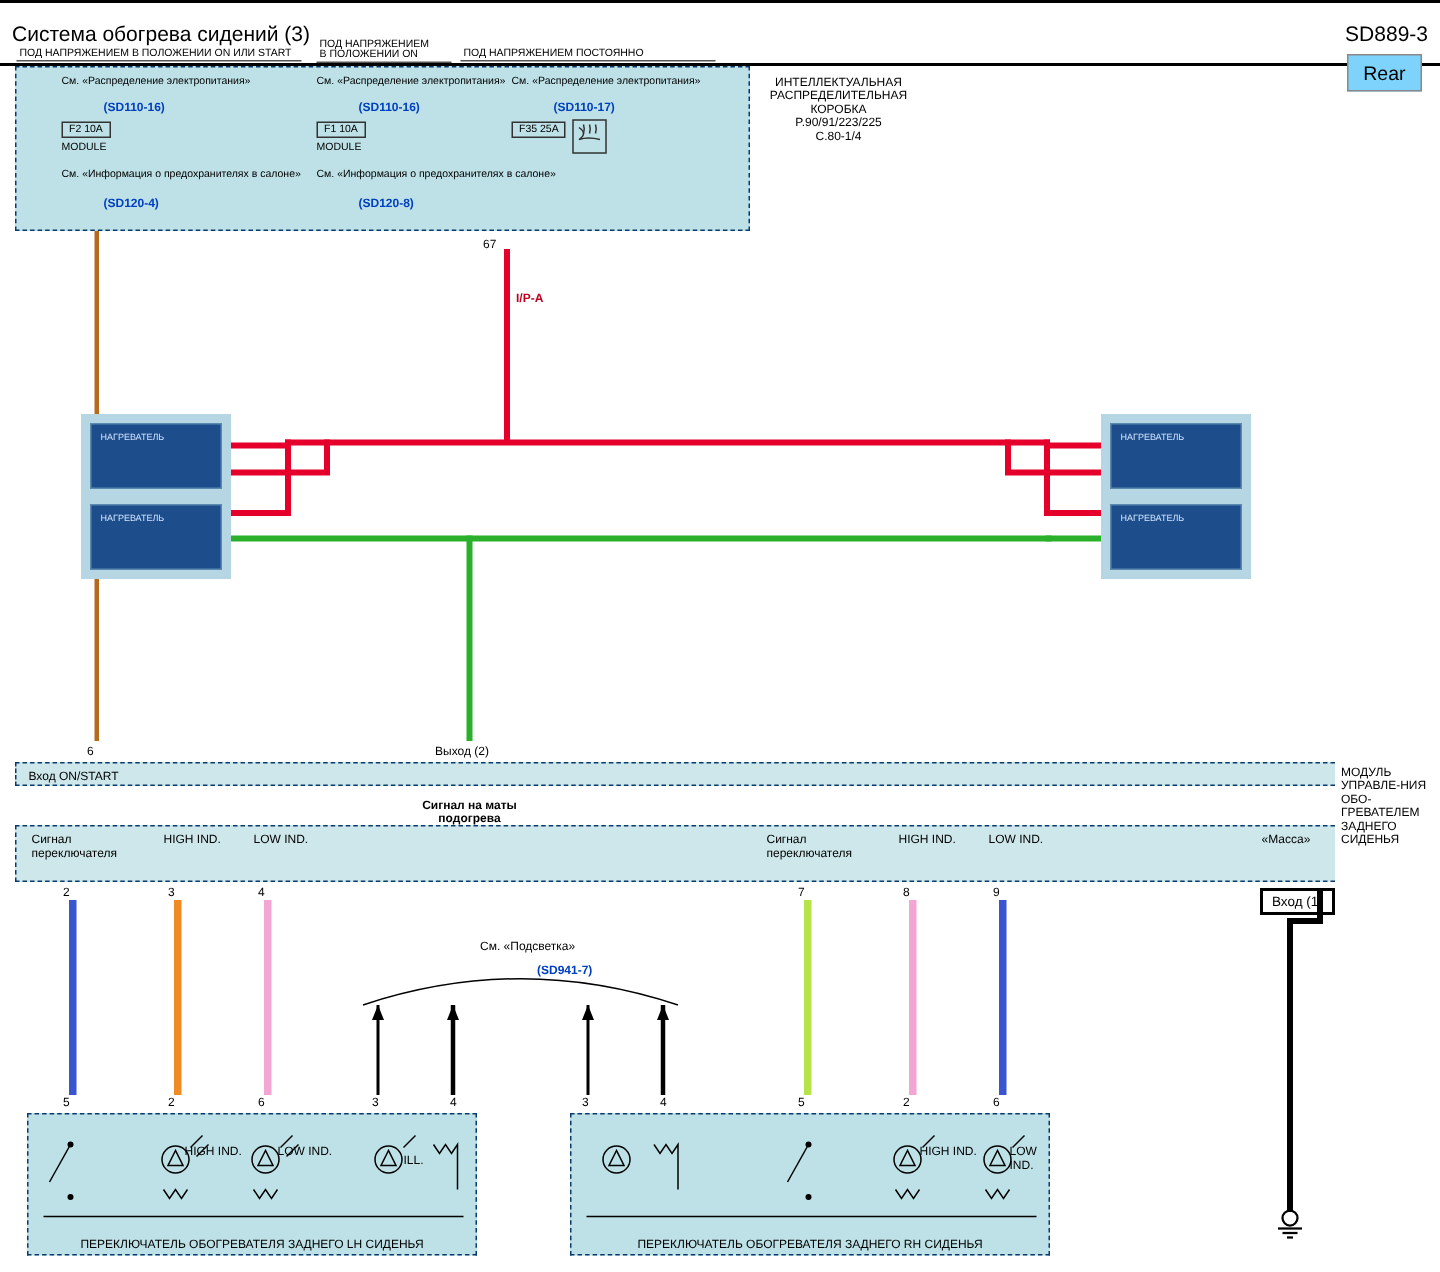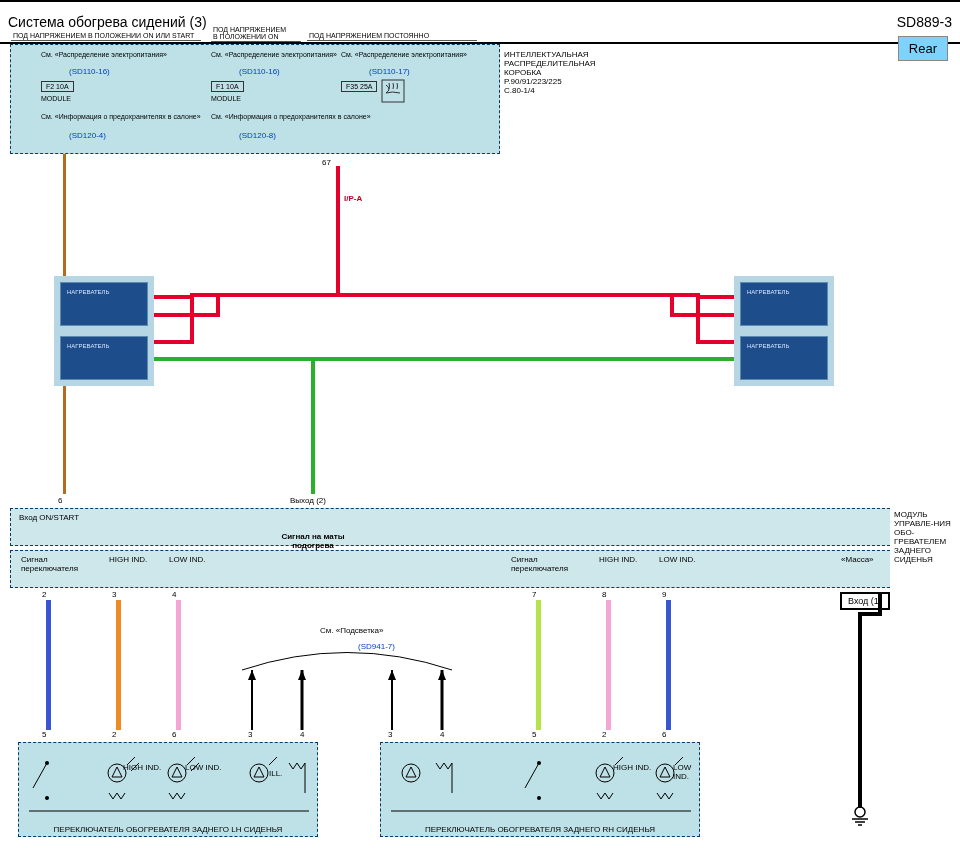--- a/index.html
+++ b/index.html
@@ -25,21 +25,21 @@
     background: #7dd3fc; border: 1px solid #888; padding: 4px 10px;
     font-size: 13px;
   }
   .dashbox {
     position: absolute;
     border: 1px dashed #0a3a6a;
     background: #bde1e6;
   }
   .subhdr { font-size: 7px; border-bottom: 1px solid #555; padding: 1px 2px; display:inline-block;}
   .tiny { font-size: 7px; }
-  .refblue { color: #0040c0; font-weight: normal; font-size: 8px; padding-left: 28px; }
+  .refblue { color: #0040c0; font-weight: bold; font-size: 8px; padding-left: 28px; }
   .wire { position: absolute; }
   .photo {
     position: absolute; width: 88px; height: 44px;
     background: #1e4d8c; border: 1px solid #5a8ab0;
     box-shadow: 0 0 0 6px #b7d6e4;
     color: #cfe4ff; font-size: 6px; padding: 6px;
   }
   .module-bar {
     position: absolute; left: 10px; width: 880px;
     background: #cde7ea; border-top: 1px dashed #0a3a6a; border-bottom: 1px dashed #0a3a6a;
@@ -91,21 +91,21 @@
   <div style="position:absolute; left:330px; top:22px;" class="refblue">(SD110-17)</div>
   <div style="position:absolute; left:330px; top:36px; border:1px solid #333; padding:1px 4px;" class="tiny">F35 25A</div>
 
   <svg style="position:absolute; left:370px; top:34px;" width="24" height="24">
     <rect x="1" y="1" width="22" height="22" fill="none" stroke="#333"></rect>
     <path d="M5 6 q6 4 0 8 q6 -2 14 0" fill="none" stroke="#333"></path>
     <path d="M8 4 q1 3 0 6 M12 4 q1 3 0 6 M16 4 q1 3 0 6" fill="none" stroke="#333"></path>
   </svg>
 </div>
 
-<div class="sidelabel" style="left:504px; top:50px; width:110px;">
+<div class="sidelabel" style="left:504px; top:50px; width:110px;text-align:center;">
   <div>ИНТЕЛЛЕКТУАЛЬНАЯ РАСПРЕДЕЛИТЕЛЬНАЯ КОРОБКА</div>
   <div>P.90/91/223/225</div>
   <div>C.80-1/4</div>
 </div>
 
 <div class="pin" style="left:322px; top:158px;">67</div>
 <div class="pin" style="left:344px; top:158px; color:#c00020; font-weight:bold;margin-top:36px;">I/P-A</div>
 
 <div class="wire" style="left:63px; top:154px; width:3px; height:340px; background:#b46a1f;"></div>
 
@@ -128,21 +128,21 @@
 <div class="wire" style="left:311px; top:357px; width:4px; height:137px; background:#2bb02b;"></div>
 
 <div class="wire" style="left:150px; top:357px; width:551px; height:4px; background:#2bb02b;"></div>
 <div class="wire" style="left:697px; top:357px; width:44px; height:4px; background:#2bb02b;"></div>
 
 <div class="photo" style="left:60px; top:282px;">НАГРЕВАТЕЛЬ</div>
 <div class="photo" style="left:60px; top:336px;">НАГРЕВАТЕЛЬ</div>
 <div class="photo" style="left:740px; top:282px;">НАГРЕВАТЕЛЬ</div>
 <div class="photo" style="left:740px; top:336px;">НАГРЕВАТЕЛЬ</div>
 
-<div class="module-bar" style="top:508px; height:38px;">
+<div class="module-bar" style="top:508px; height:16px;">
   <span class="pin" style="left:8px; top:4px;">Вход ON/START</span>
 </div>
 <div class="lbl" style="left:58px; top:496px;">6</div>
 <div class="lbl" style="left:290px; top:496px;">Выход (2)</div>
 <div class="lbl" style="left:268px; top:532px; width:90px; font-weight:bold;">Сигнал на маты подогрева</div>
 
 <div class="module-bar" style="top:550px; height:38px;">
   <span class="lbl" style="left:10px; top:4px; width:60px; text-align:left;">Сигнал переключателя</span>
   <span class="lbl" style="left:98px; top:4px;">HIGH IND.</span>
   <span class="lbl" style="left:158px; top:4px;">LOW IND.</span>

